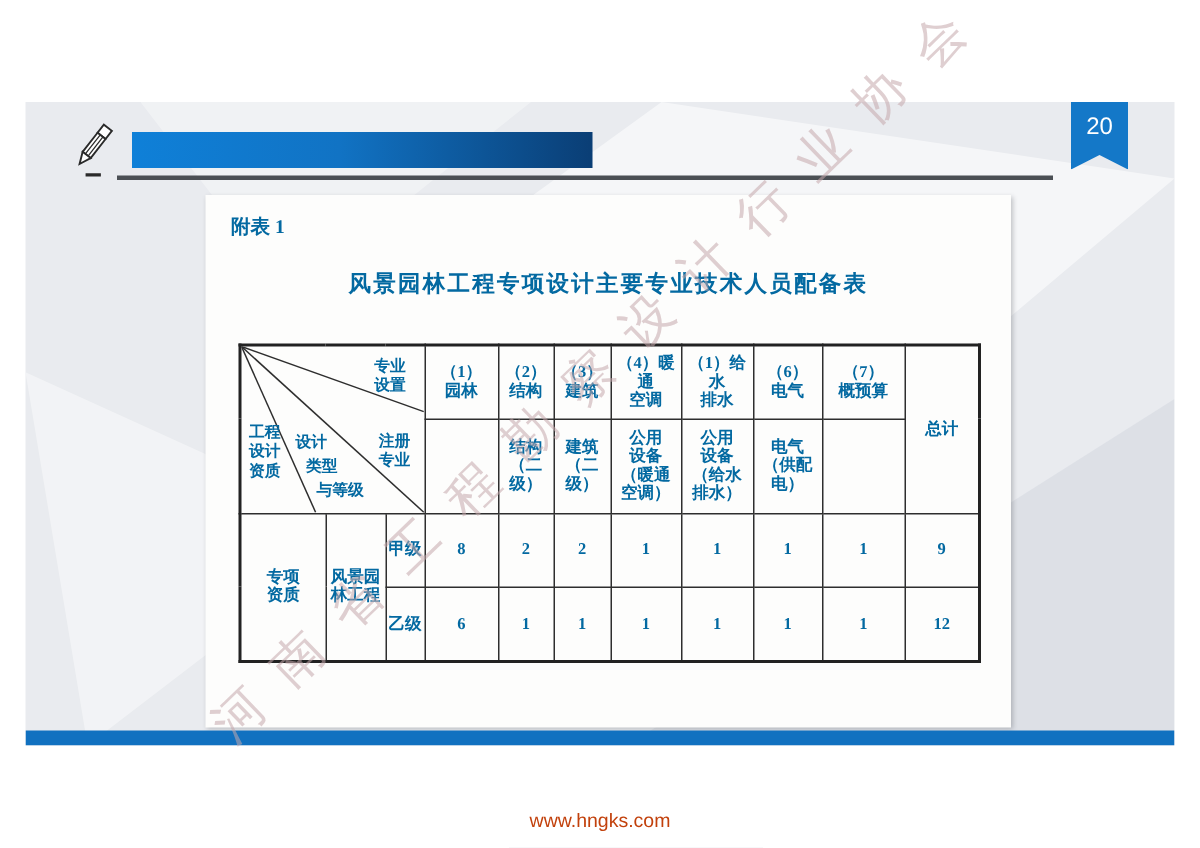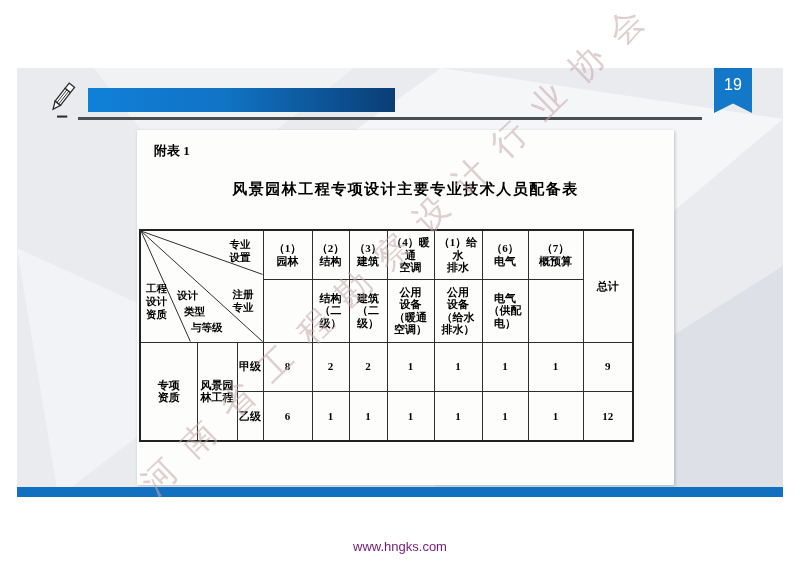--- a/index.html
+++ b/index.html
@@ -29,26 +29,26 @@
 
   .ribbon { position:absolute; left:697px; top:-3px; width:38px; height:48px; background:#1478c8;
             clip-path:polygon(0 0,100% 0,100% 100%,50% 80%,0 100%);
             color:#fff; font-size:16px; text-align:center; padding-top:11px; }
 
   .bottom-bar { position:absolute; left:0; top:419px; width:766px; height:10px; background:#1171c0; }
 
   
   .doc { position:absolute; left:120px; top:62px; width:537px; height:355px;
          background:#fdfdfc; box-shadow:1px 1px 3px rgba(40,44,52,.25);
-         font-family:"Liberation Serif","DejaVu Serif",serif; color:#000000; }
+         font-family:"Liberation Serif","DejaVu Serif",serif; color:#0369a1; }
   .doc-label { position:absolute; left:17px; top:12px; font-size:13px; font-weight:bold; }
   .doc-title { position:absolute; left:0; top:50px; width:100%; text-align:center;
                font-size:15px; font-weight:bold; letter-spacing:1.5px; }
 
-  table.tbl { position:absolute; left:2px; top:99px; border-collapse:collapse;
+  table.tbl { position:absolute; left:22px; top:99px; border-collapse:collapse;
               table-layout:fixed; width:493px;padding-left:40px; }
   .tbl td { border:1px solid #2e2e2e; text-align:center; vertical-align:middle;
             font-size:11px; line-height:12.5px; font-weight:600; padding:0; }
   .tbl { border:2px solid #222; }
   .pre { white-space:pre-line; }
   .r1 td { height:49px; }
   .r2 td { height:63px; }
   .r3 td { height:49px; }
   .r4 td { height:50px;margin-left:44px; }
   .num { font-size:12px; }
@@ -67,21 +67,21 @@
               font-size:11.5px; line-height:19px; font-weight:600; }
   .doc-note .l2 { padding-left:26px; }
 
   
   .watermark { position:absolute; left:400px; top:245px; transform:translate(-50%,-50%) rotate(-44deg);
                font-size:34px; letter-spacing:20px; white-space:nowrap;
                color:rgba(197,168,172,.55); font-family:"Liberation Serif",serif;
                pointer-events:none; z-index:6; }
 
   .site-footer { position:absolute; left:0; top:539px; width:100%; text-align:center;
-                 font-size:13px; color:#701a75; }
+                 font-size:13px; color:#c2410c; }
 </style>
 </head>
 <body>
 
 <div class="page">
 
   <div class="slide">
     <div class="facet facet1"></div>
     <div class="facet facet2"></div>
     <div class="facet facet3"></div>
@@ -95,21 +95,21 @@
         <line x1="18.7" y1="10" x2="18.7" y2="29" stroke-width="1"></line>
         <line x1="21.4" y1="10" x2="21.4" y2="29" stroke-width="1"></line>
       </g>
       <line x1="13" y1="42.5" x2="25" y2="42.5" stroke="#2a2a2a" stroke-width="2.4"></line>
     </svg>
 
     <div class="accent-bar"></div>
     <div class="header-rule"></div>
 
     <div class="ribbon">
-      <span>19</span>
+      <span>20</span>
     </div>
 
     <div class="doc">
       <div class="doc-label">附表 1</div>
       <div class="doc-title">风景园林工程专项设计主要专业技术人员配备表</div>
 
       <table class="tbl">
         <colgroup>
           <col style="width:57px">
             <col style="width:40px">

